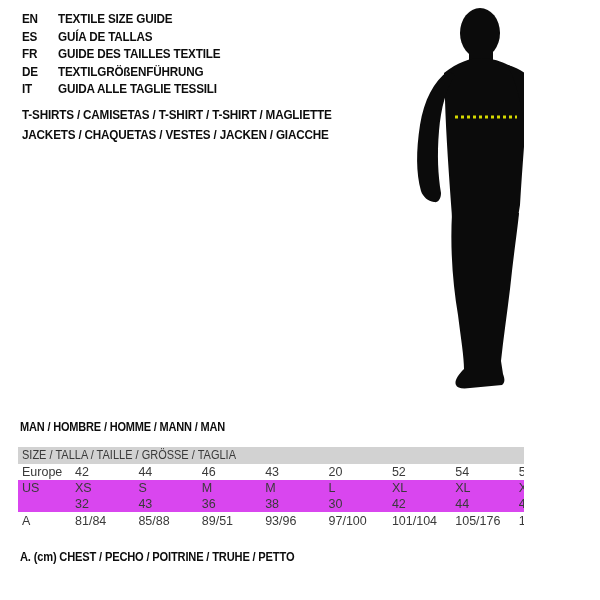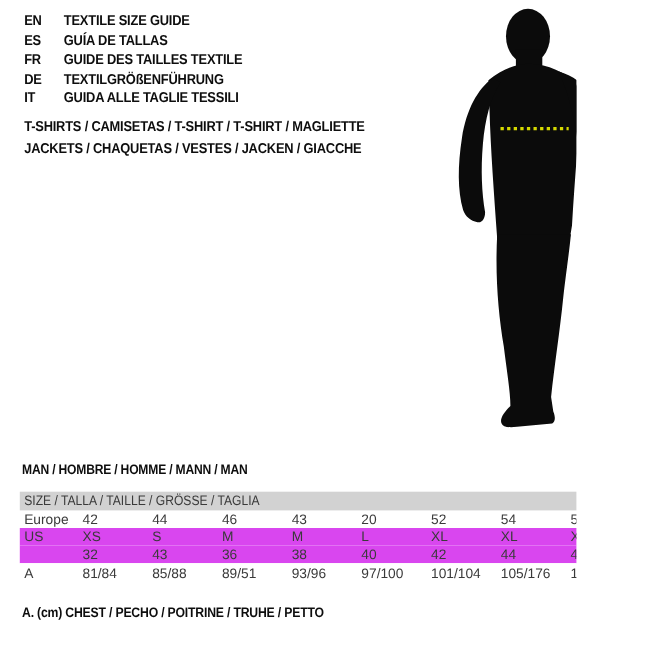--- a/index.html
+++ b/index.html
@@ -141,21 +141,21 @@
       <span class="cell">XL</span>
       <span class="cell">XXL</span>
     </div>
 
     <div class="trow band">
       <span class="lbl"></span>
       <span class="cell">32</span>
       <span class="cell">43</span>
       <span class="cell">36</span>
       <span class="cell">38</span>
-      <span class="cell">40</span>
+      <span class="cell">30</span>
       <span class="cell">42</span>
       <span class="cell">44</span>
       <span class="cell">46</span>
     </div>
 
     <div class="trow last">
       <span class="lbl">A</span>
       <span class="cell">81/84</span>
       <span class="cell">85/88</span>
       <span class="cell">89/51</span>

